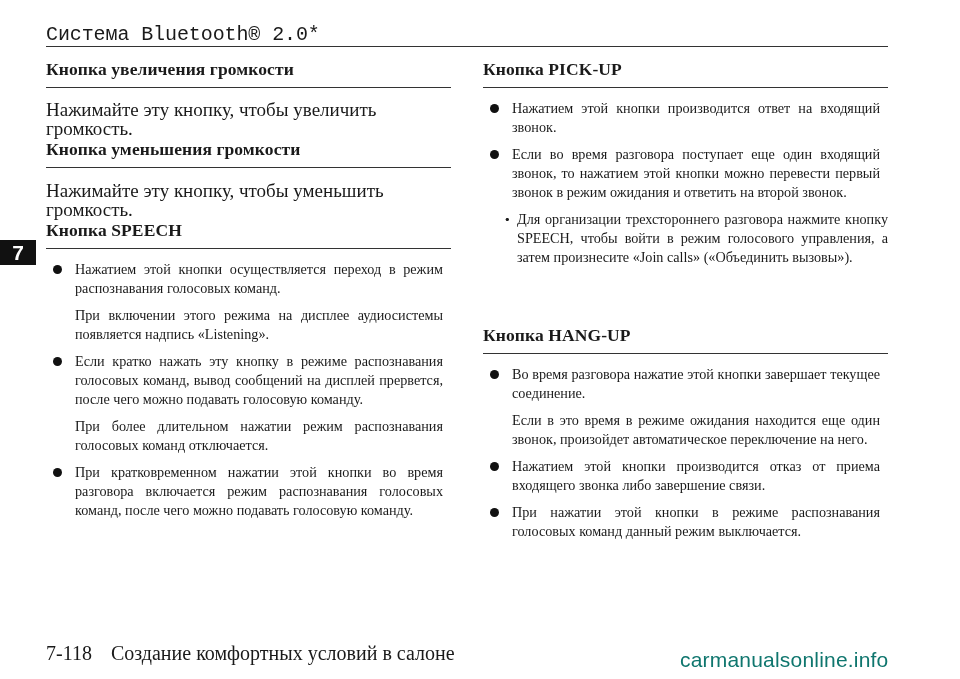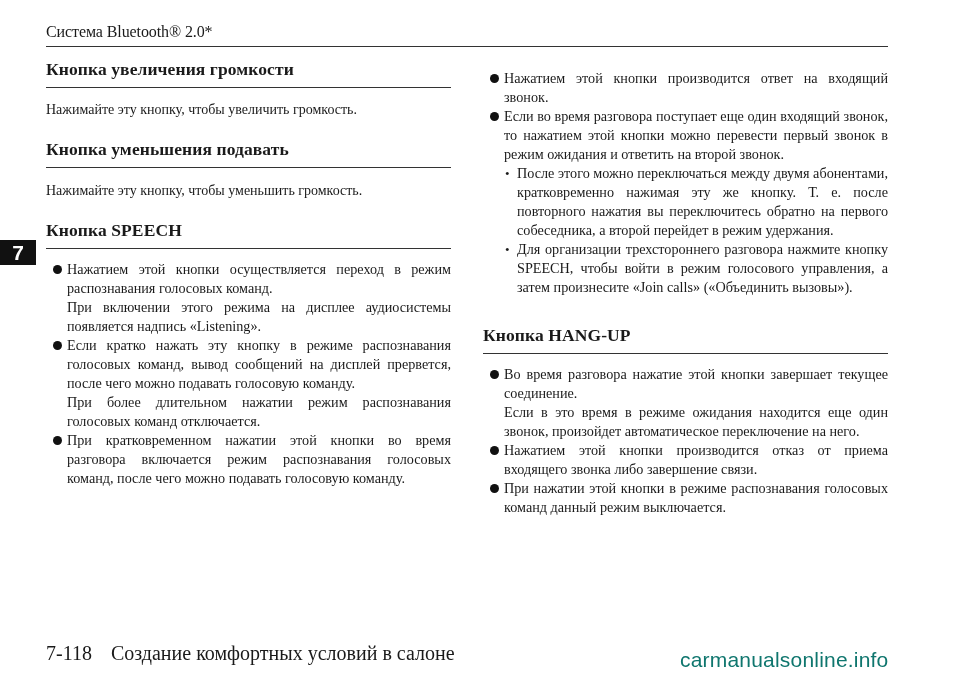--- a/index.html
+++ b/index.html
@@ -3,21 +3,21 @@
   <meta charset="utf-8">
   <style>
     html, body { margin: 0; padding: 0; }
     body {
       width: 960px; height: 679px; position: relative; overflow: hidden;
       background: #ffffff; color: #1a1a1a;
       font-family: "Liberation Serif", "DejaVu Serif", serif;
     }
     .running-head {
       position: absolute; left: 46px; top: 23px;
-      font-size: 16px; letter-spacing: -0.1px;
+      font-size: 20px; letter-spacing: -0.1px; font-family: Liberation Mono, monospace;
     }
     .head-rule {
       position: absolute; left: 46px; top: 46px; width: 842px; height: 0;
       border-top: 1.5px solid #333;
     }
     .chapter-tab {
       position: absolute; left: 0; top: 240px; width: 36px; height: 25px;
       background: #111; color: #fff;
       font-family: "Liberation Sans", "DejaVu Sans", sans-serif;
       font-weight: bold; font-size: 21px; line-height: 25px; text-align: center;
@@ -25,33 +25,33 @@
     .col { position: absolute; }
     .col-left { left: 46px; width: 405px; }
     .col-right { left: 483px; width: 405px; }
     .section { position: absolute; left: 0; width: 100%; }
     .sec-title {
       font-weight: bold; font-size: 17.5px; line-height: 22px;
       padding-bottom: 7px; border-bottom: 1.5px solid #333;
       letter-spacing: 0.1px;
     }
     .para {
-      font-size: 14px; line-height: 19px; margin-top: 13px;
+      font-size: 19px; line-height: 19px; margin-top: 13px;
     }
     ul.bullets { list-style: none; margin: 11px 0 0 0; padding: 0; }
     ul.bullets > li {
       position: relative; padding-left: 21px;
       font-size: 14.2px; line-height: 19px; text-align: justify;
       text-align-last: left;
     }
     ul.bullets > li .dot {
       position: absolute; left: 7px; top: 5px; width: 9px; height: 9px;
       border-radius: 50%; background: #111;
     }
-    ul.bullets > li p { margin: 0; }
+    ul.bullets > li p { margin: 8px; }
     ul.subs { list-style: none; margin: 0; padding: 0; }
     ul.subs > li {
       position: relative; padding-left: 34px;
       font-size: 14.2px; line-height: 19px; text-align: justify; text-align-last: left;
     }
     ul.subs > li .sdot {
       position: absolute; left: 22px; top: 0; font-size: 13px;
     }
     .footer {
       position: absolute; left: 46px; top: 642px; font-size: 20px;
@@ -72,21 +72,21 @@
 <div class="chapter-tab">7</div>
 
 <div class="col col-left" style="top:0; height:600px;">
 
   <div class="section" style="top:58px;">
     <div class="sec-title">Кнопка увеличения громкости</div>
     <div class="para" style="margin-top:12px;">Нажимайте эту кнопку, чтобы увеличить громкость.</div>
   </div>
 
   <div class="section" style="top:138px;">
-    <div class="sec-title">Кнопка уменьшения подавать</div>
+    <div class="sec-title">Кнопка уменьшения громкости</div>
     <div class="para" style="">Нажимайте эту кнопку, чтобы уменьшить громкость.</div>
   </div>
 
   <div class="section" style="top:219px;">
     <div class="sec-title">Кнопка SPEECH</div>
     <ul class="bullets">
       <li>
         <span class="dot"></span>
         <p>Нажатием этой кнопки осуществляется переход в режим распознавания голосовых команд.</p>
         <p>При включении этого режима на дисплее аудиосистемы появляется надпись «Listening».</p>
@@ -100,34 +100,34 @@
         <span class="dot"></span>
         <p>При кратковременном нажатии этой кнопки во время разговора включается режим распознавания голосовых команд, после чего можно подавать голосовую команду.</p>
       </li>
     </ul>
   </div>
 </div>
 
 <div class="col col-right" style="top:0; height:600px;">
 
   <div class="section" style="top:58px;">
+    <div class="sec-title">Кнопка PICK-UP</div>
     <ul class="bullets">
       <li>
         <span class="dot"></span>
         <p>Нажатием этой кнопки производится ответ на входящий звонок.</p>
       </li>
       <li>
         <span class="dot"></span>
         <p>Если во время разговора поступает еще один входящий звонок, то нажатием этой кнопки можно перевести первый звонок в режим ожидания и ответить на второй звонок.</p>
       </li>
     </ul>
     <ul class="subs">
       <li>
         <span class="sdot">•</span>
-        <span>После этого можно переключаться между двумя абонентами, кратковременно нажимая эту же кнопку. Т. е. после повторного нажатия вы переключитесь обратно на первого собеседника, а второй перейдет в режим удержания.</span>
       </li>
       <li>
         <span class="sdot">•</span>
         <span>Для организации трехстороннего разговора нажмите кнопку SPEECH, чтобы войти в режим голосового управления, а затем произнесите «Join calls» («Объединить вызовы»).</span>
       </li>
     </ul>
   </div>
 
   <div class="section" style="top:324px;">
     <div class="sec-title">Кнопка HANG-UP</div>

